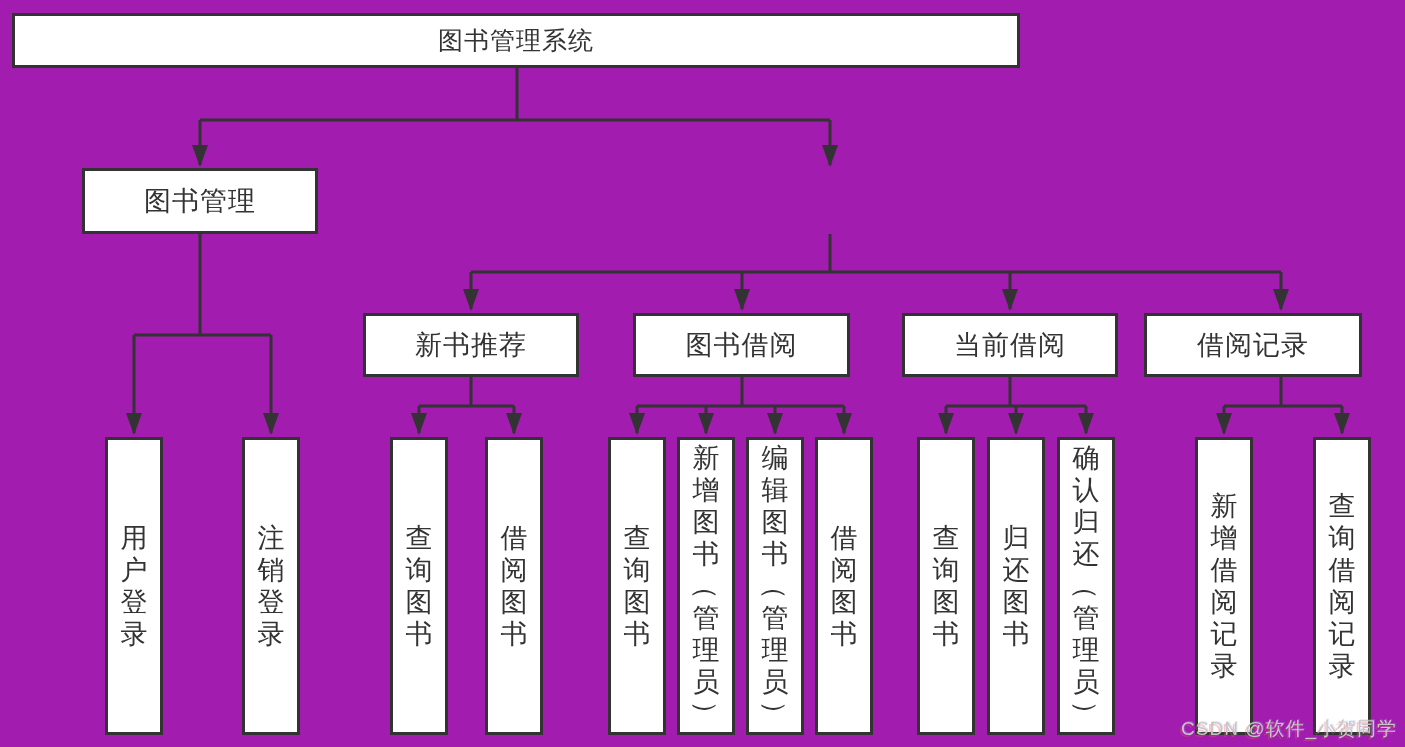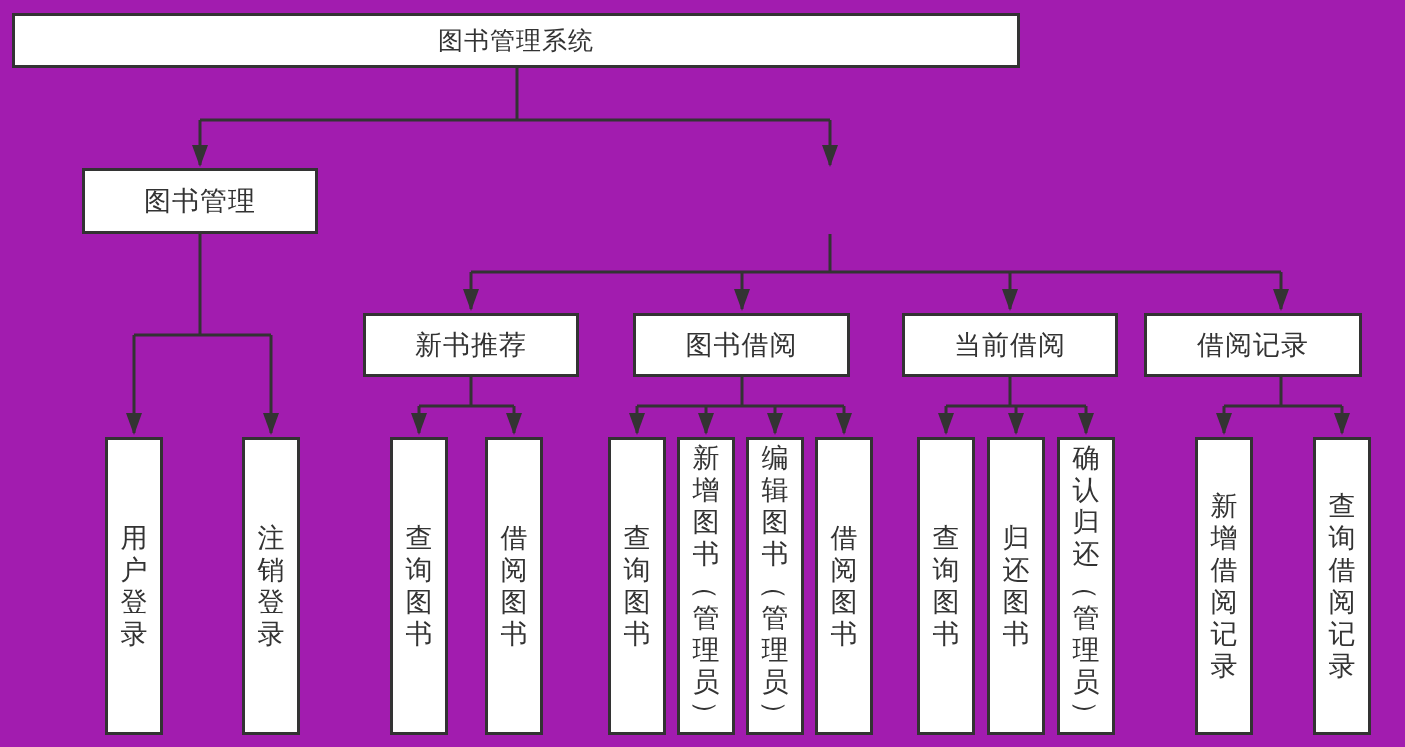--- a/index.html
+++ b/index.html
@@ -204,13 +204,14 @@
     </div>
   <div class="node vbox" style="left:1313px;">
       <span class="vchar">查</span>
       <span class="vchar">询</span>
       <span class="vchar">借</span>
       <span class="vchar">阅</span>
       <span class="vchar">记</span>
       <span class="vchar">录</span>
     </div>
 
+  <div class="watermark">CSDN @软件_小贺同学</div>
 </div>
 
 </body></html>

